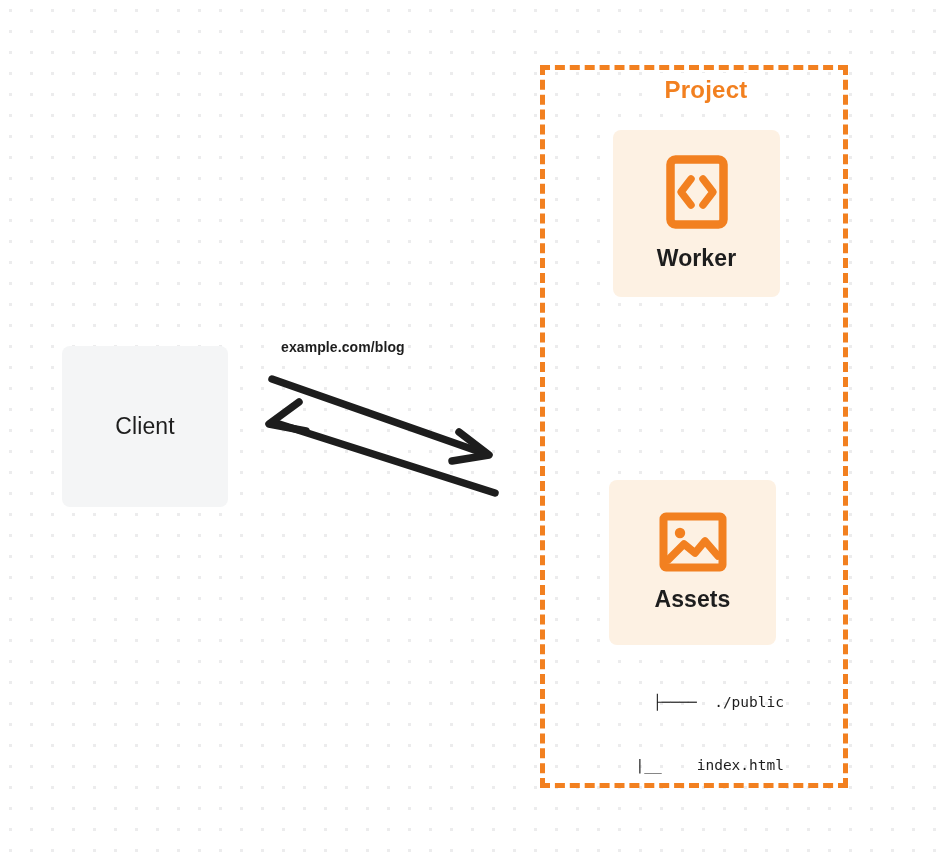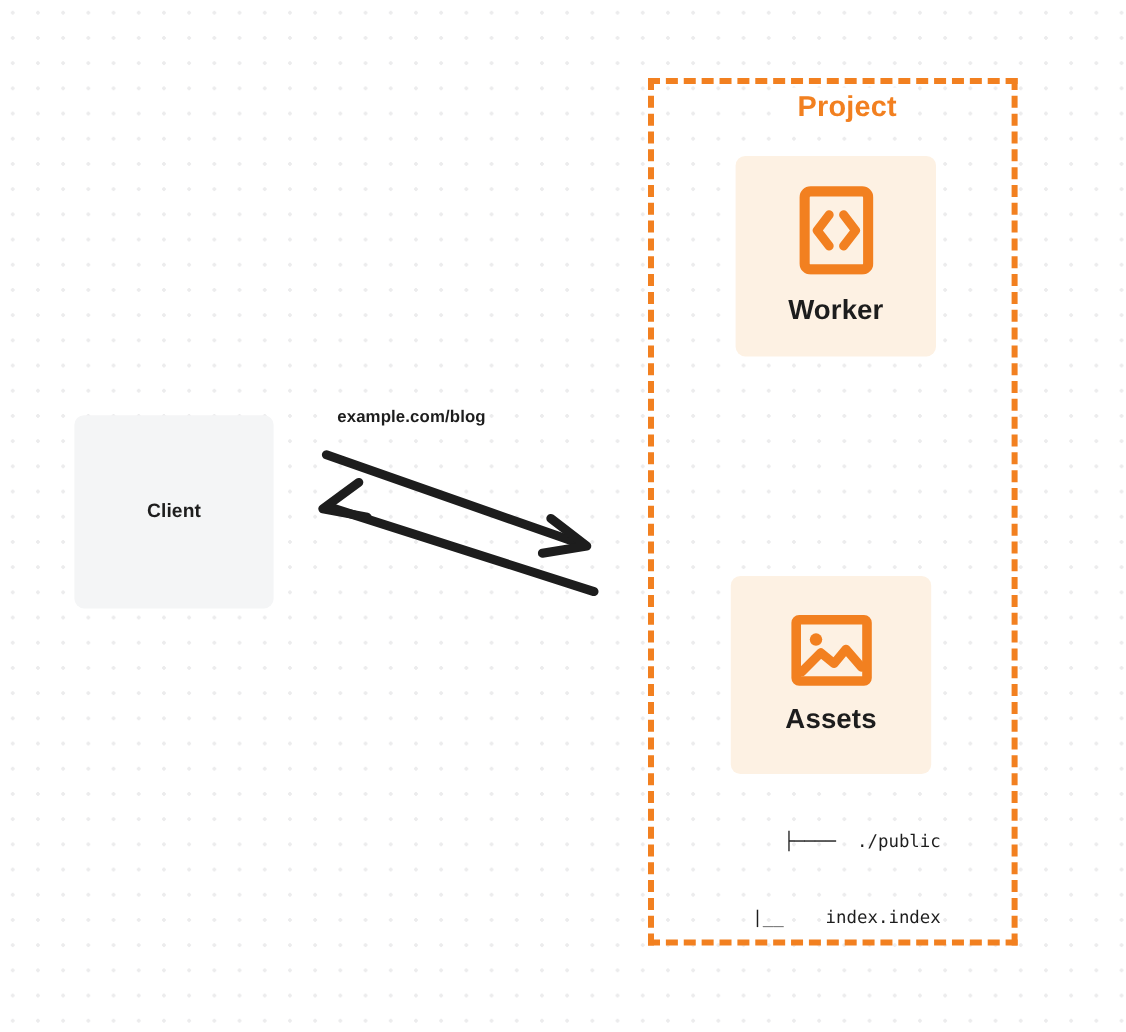--- a/index.html
+++ b/index.html
@@ -33,22 +33,22 @@
     top: 346px;
     width: 166px;
     height: 161px;
     background: #f4f5f6;
     border-radius: 8px;
     display: flex;
     align-items: center;
     justify-content: center;
   }
   #client-node .node-label {
-    font-size: 16px;
-    font-weight: bold;
+    font-size: 23px;
+    font-weight: normal;
     color: #1d1d1d;
     letter-spacing: 0.1px;
   }
 
   
   #project-container {
     position: absolute;
     left: 540px;
     top: 65px;
     width: 308px;
@@ -185,21 +185,21 @@
         <rect x="4.5" y="4.5" width="53" height="65" rx="5" ry="5" fill="none" stroke="#f28020" stroke-width="8.5"></rect>
         <path d="M25 24 L15 37 L25 50" fill="none" stroke="#f28020" stroke-width="7.5" stroke-linecap="round" stroke-linejoin="round"></path>
         <path d="M37 24 L47 37 L37 50" fill="none" stroke="#f28020" stroke-width="7.5" stroke-linecap="round" stroke-linejoin="round"></path>
       </svg>
     </span>
     <span class="node-label">Worker</span>
   </div>
 
   <div id="assets-tree">
     <span class="tree-row">├────  ./public</span>
-    <span class="tree-row">   |__    index.index</span>
+    <span class="tree-row">   |__    index.html</span>
     
   </div>
 
   <svg id="arrows-layer" viewBox="0 0 938 860" xmlns="http://www.w3.org/2000/svg">
 
     <g>
       <line x1="272" y1="379" x2="483" y2="453" stroke="#1d1d1d" stroke-width="7.5" stroke-linecap="round"></line>
       <path d="M459 432 L489 455 L452 461" fill="none" stroke="#1d1d1d" stroke-width="7.5" stroke-linecap="round" stroke-linejoin="round"></path>
     </g>
 

